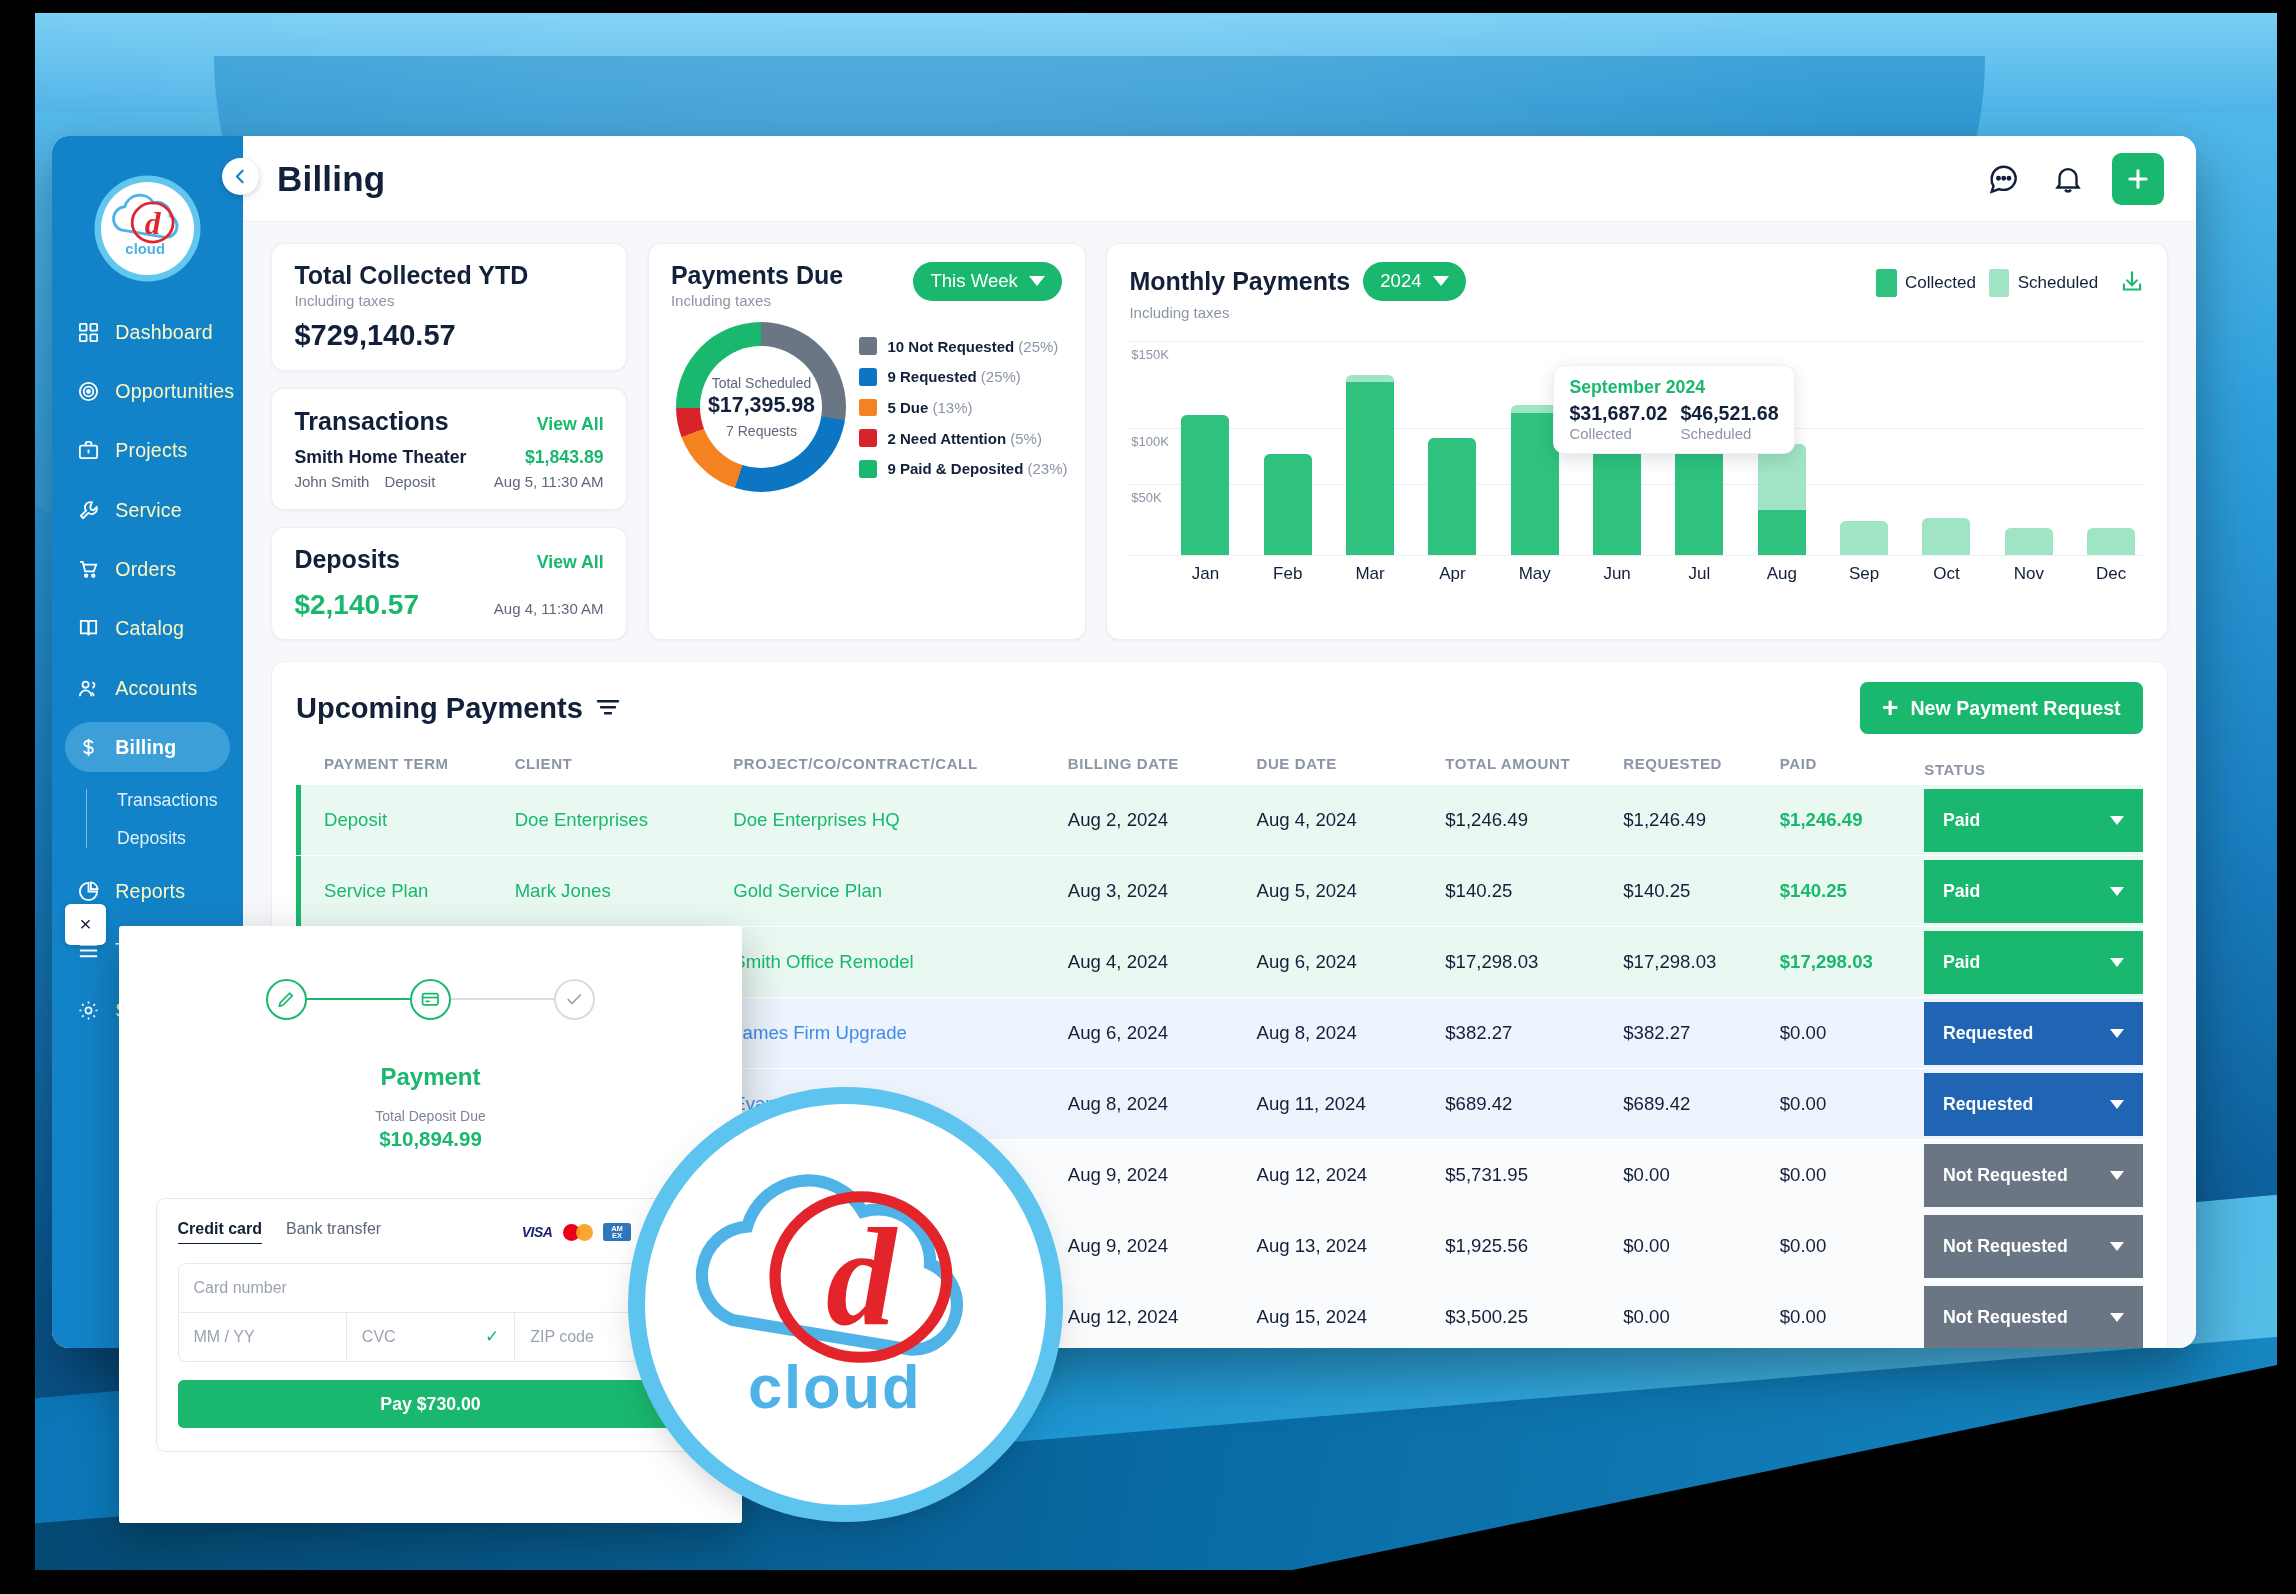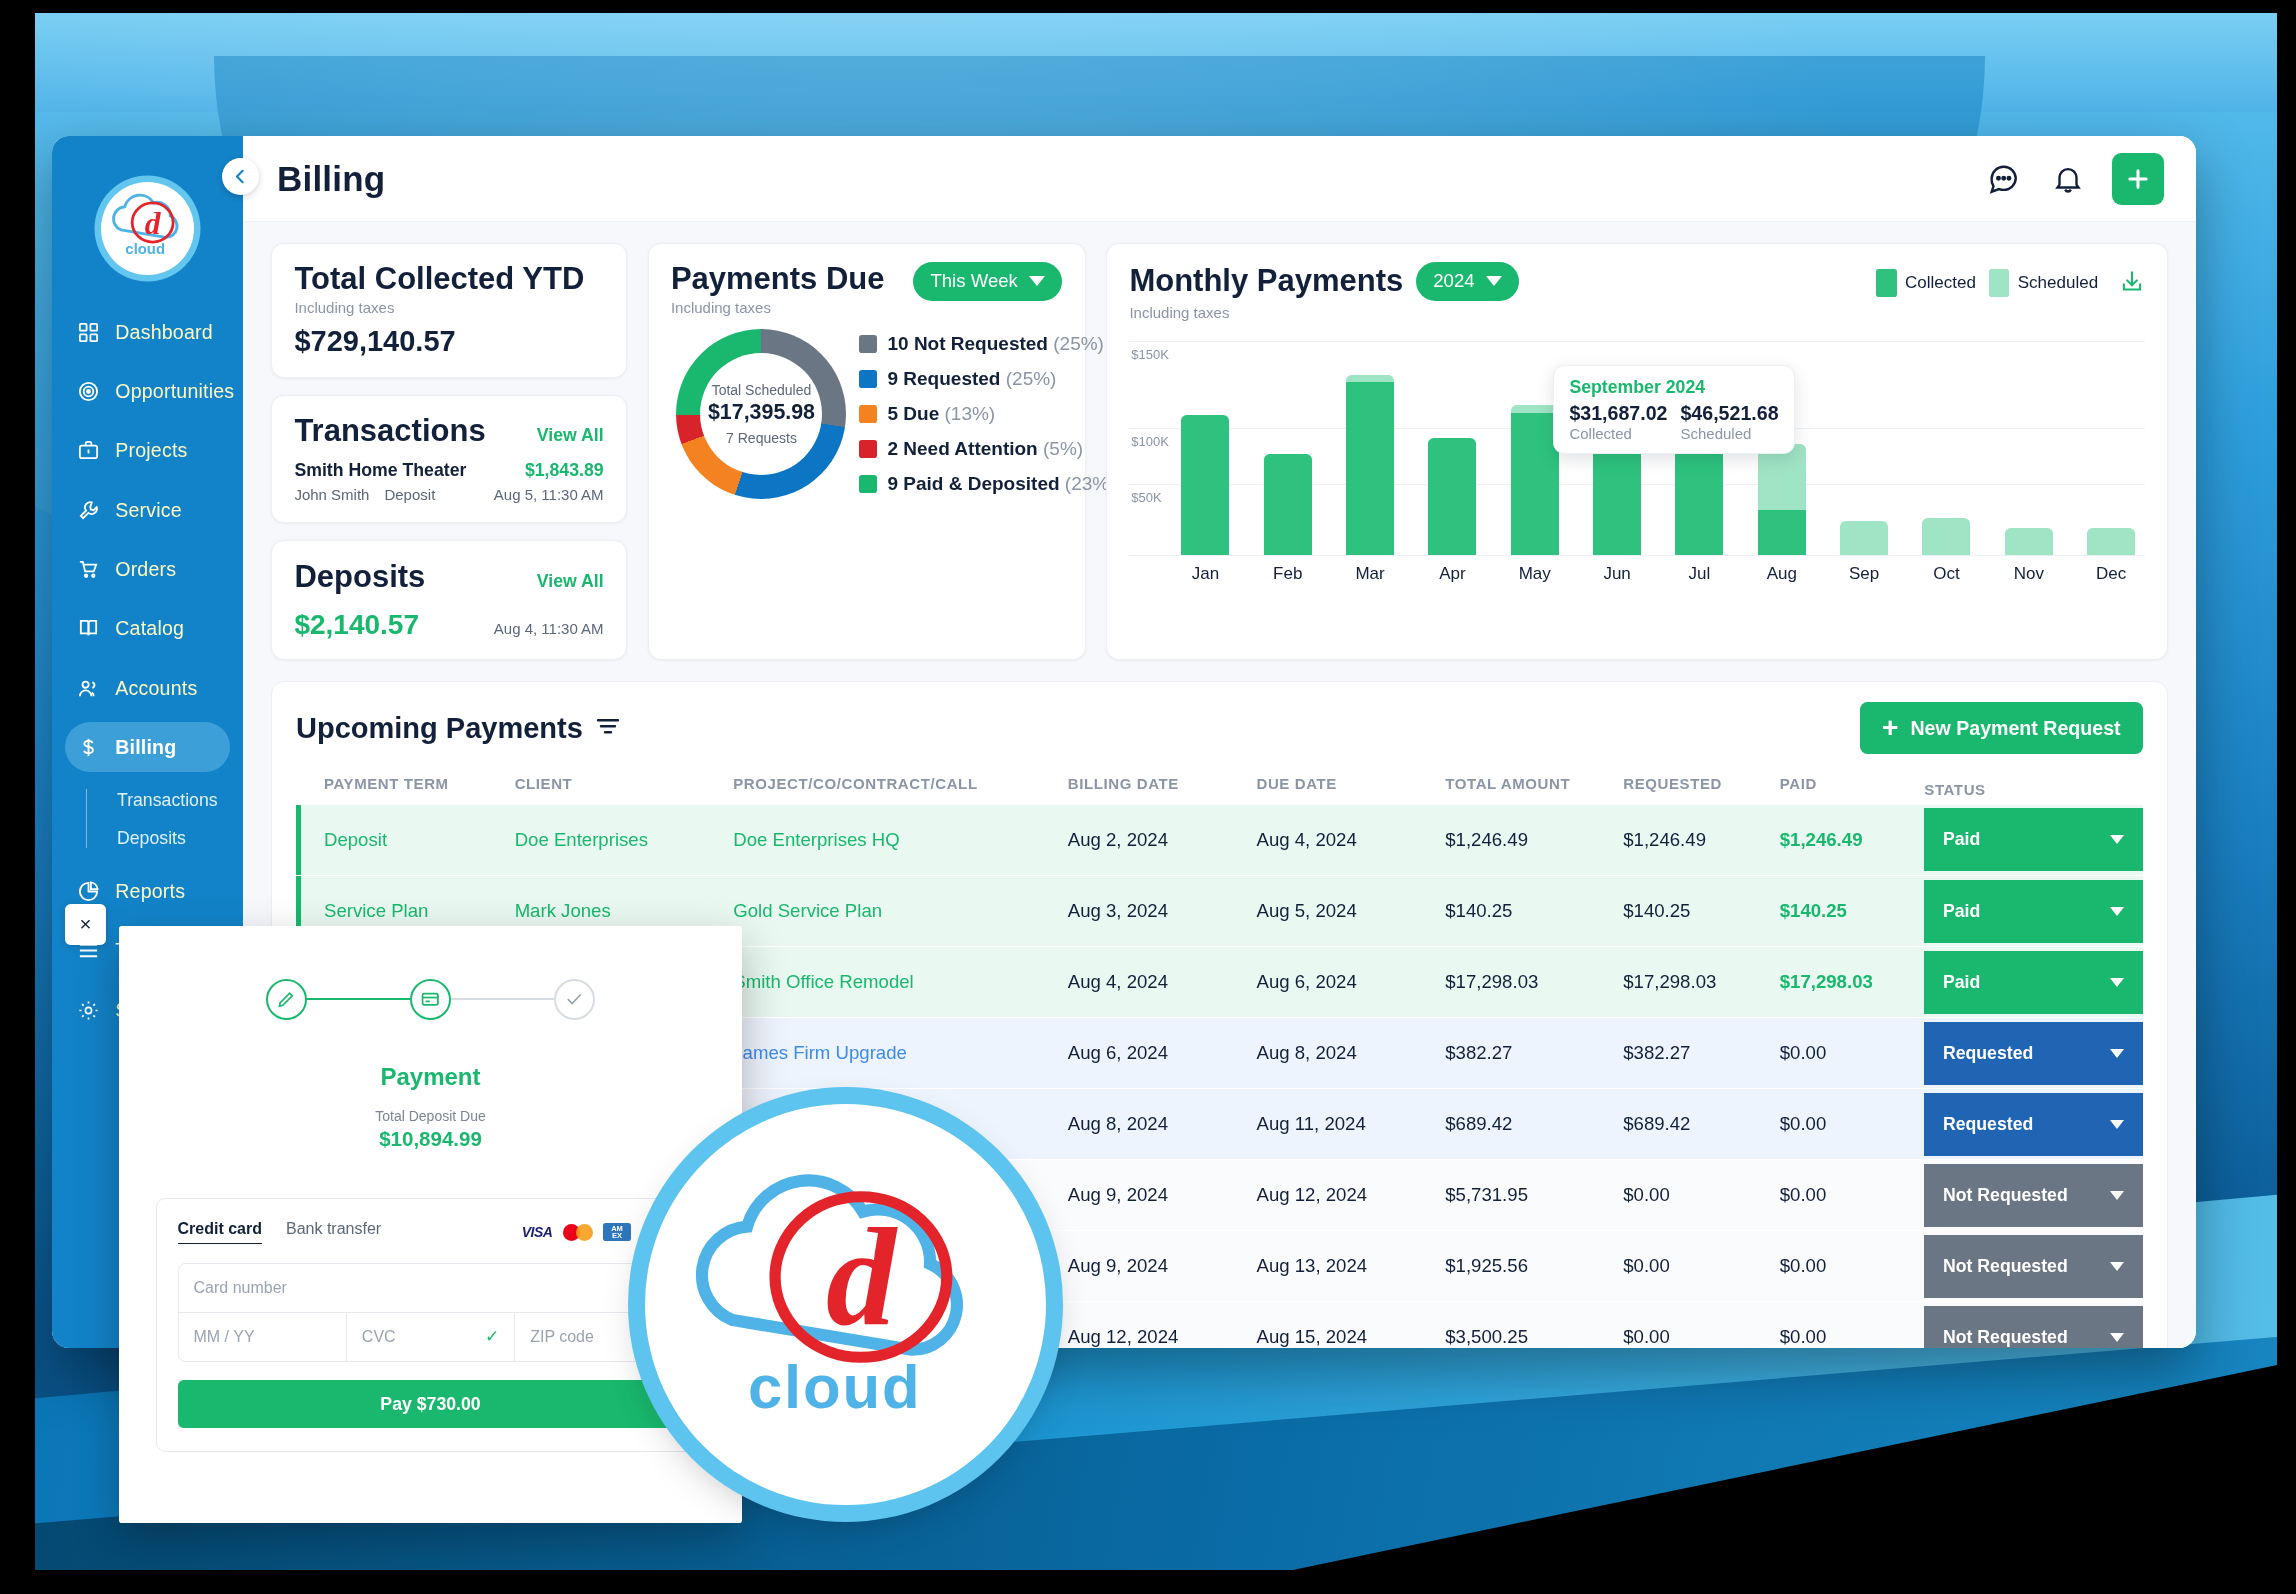--- a/index.html
+++ b/index.html
@@ -114,21 +114,21 @@
     display: flex; align-items: center; justify-content: center; z-index: 30; cursor: pointer;
   }
   .collapse-btn svg { width: 17px; height: 17px; }
 
   #content { padding: 20.5px 28px 0 28px; flex: 1; min-height: 0; }
   .cards-row { display: flex; gap: 20.5px; align-items: stretch; }
   .card { background: #fff; border-radius: 13px; border: 0.9px solid #eceff3; box-shadow: 0 0.9px 2.8px rgba(16,24,40,.05); }
 
   .col-left { width: 356px; display: flex; flex-direction: column; gap: 17px; flex: none; }
   .card-pad { padding: 18.6px 22.4px; }
-  .card-title { font-size: 31px; font-weight: bold; color: #12203a; line-height: 1.1; }
+  .card-title { font-size: 25px; font-weight: bold; color: #12203a; line-height: 1.1; }
   .card-sub { font-size: 15px; color: #8b95a5; margin-top: 2.8px; }
   .big-amount { font-size: 29px; font-weight: bold; color: #12203a; margin-top: 9.3px; }
   .row-between { display: flex; align-items: baseline; justify-content: space-between; }
   .view-all { color: #19b86e; font-size: 17.7px; font-weight: 600; cursor: pointer; }
   .tx-line1 { display: flex; justify-content: space-between; align-items: baseline; margin-top: 11.2px; }
   .tx-name { font-size: 17.7px; font-weight: bold; color: #12203a; }
   .tx-amt { font-size: 17.7px; font-weight: bold; color: #19b86e; }
   .tx-line2 { display: flex; justify-content: space-between; align-items: baseline; margin-top: 5.6px; }
   .tx-meta { font-size: 15px; color: #5c6778; }
   .tx-meta span { margin-right: 15px; }
@@ -145,21 +145,21 @@
   .donut { width: 170px; height: 170px; border-radius: 50%; position: relative; flex: none; }
   .donut::after {
     content: ""; position: absolute; inset: 24px; border-radius: 50%; background: #fff;
   }
   .donut-label { position: absolute; inset: 0; display: flex; flex-direction: column;
     align-items: center; justify-content: center; z-index: 2; }
   .donut-l1 { font-size: 14px; color: #5c6778; }
   .donut-l2 { font-size: 21.4px; font-weight: bold; color: #12203a; margin-top: 1.9px;}
   .donut-l3 { font-size: 14px; color: #5c6778; margin-top: 5px; }
   .legend { display: flex; flex-direction: column; gap: 13px; }
-  .legend-row { display: flex; align-items: center; gap: 10.3px; font-size: 19px; color: #12203a; font-weight: bold; white-space: nowrap;}
+  .legend-row { display: flex; align-items: center; gap: 10.3px; font-size: 15px; color: #12203a; font-weight: bold; white-space: nowrap;}
   .legend-sw { width: 17.7px; height: 17.7px; border-radius: 2.8px; flex: none; }
   .legend-pct { color: #8b95a5; font-weight: normal; }
 
   .col-right { flex: 1; min-width: 0; }
   .chart-head { display: flex; align-items: flex-start; }
   .chart-legend { margin-left: auto; display: flex; align-items: center; gap: 13px; padding-top: 5.6px;}
   .cl-item { display: flex; align-items: center; gap: 8.4px; font-size: 17px; color: #12203a; }
   .cl-sw { width: 20.5px; height: 28px; border-radius: 2.8px; }
   .dl-btn { cursor: pointer; margin-left: 7.5px; }
   .dl-btn svg { width: 26px; height: 28px; }

